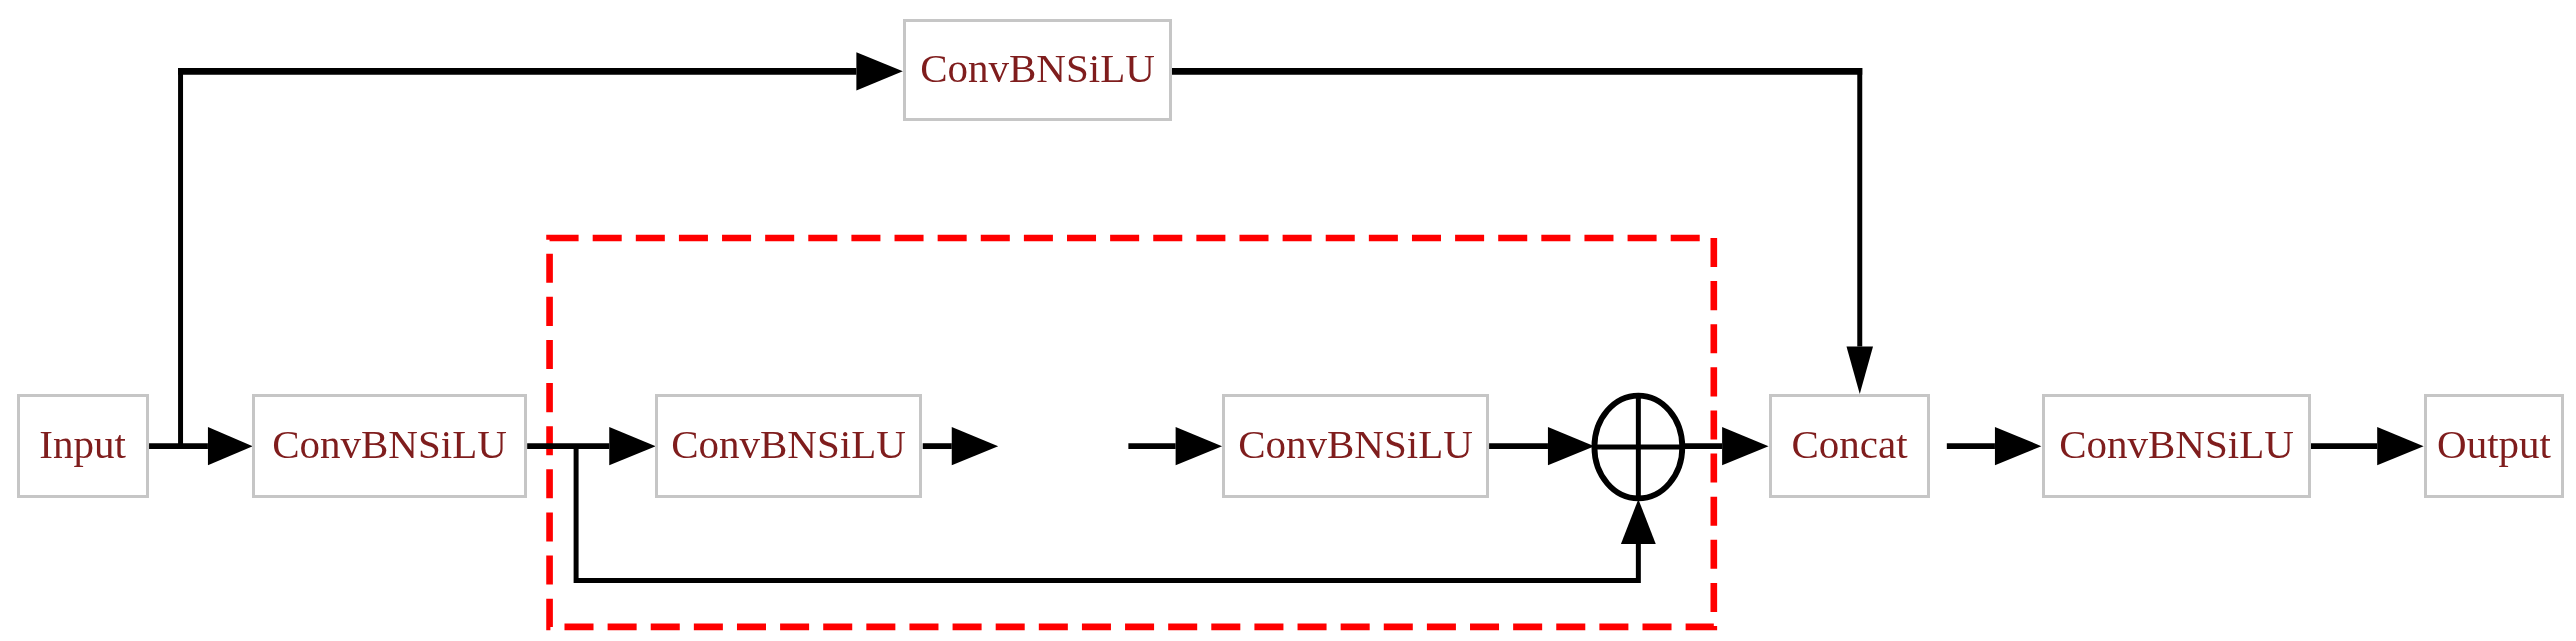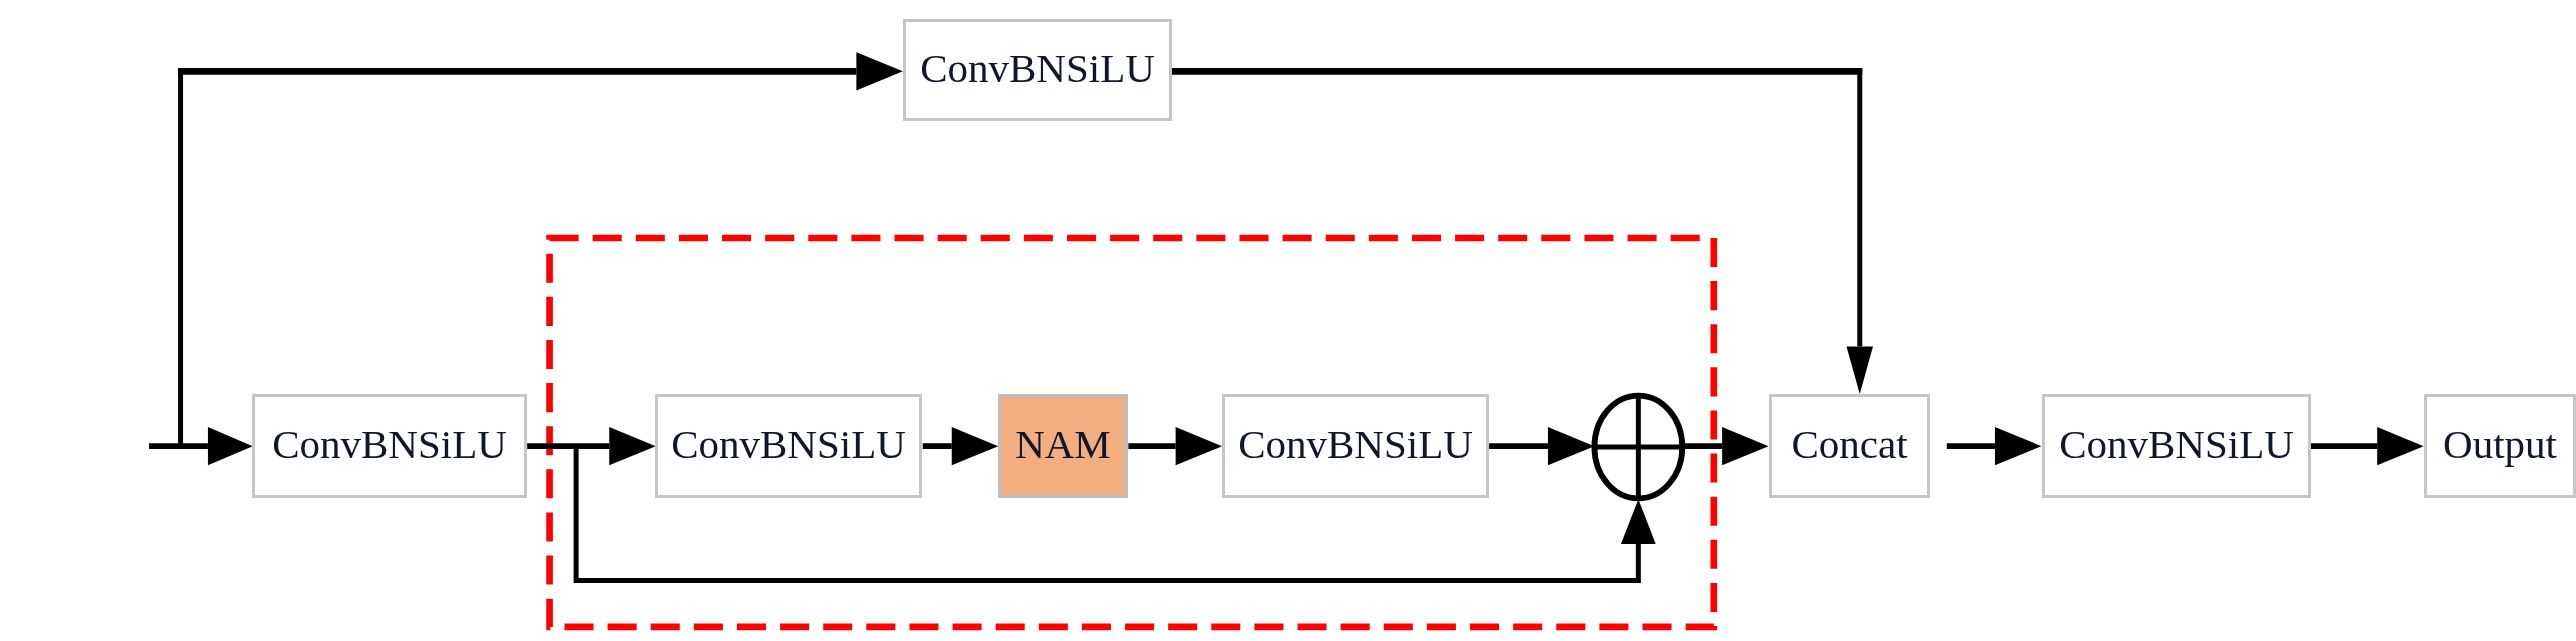--- a/index.html
+++ b/index.html
@@ -24,21 +24,21 @@
     position: absolute;
     box-sizing: border-box;
     background: #ffffff;
     border: 3.3px solid #c6c6c6;
     display: flex;
     align-items: center;
     justify-content: center;
   }
   .node-label {
     font-size: 41px;
-    color: #0f172a;
+    color: #7f1d1d;
     white-space: nowrap;
     line-height: 1;
     padding-bottom: 3.3px;
   }
   .node--nam {
     background: #f2ae81;
     border-color: #bdbdbd;
   }
   .group-label {
     position: absolute;
@@ -103,48 +103,48 @@
     <line class="edge-line" x1="2028" y1="538" x2="2076" y2="538" stroke-width="7"></line>
     <polygon class="edge-head" points="2076,515 2132,538 2076,561"></polygon>
 
     <line class="edge-line" x1="2347" y1="538" x2="2405" y2="538" stroke-width="7"></line>
     <polygon class="edge-head" points="2405,515 2461,538 2405,561"></polygon>
 
     <line class="edge-line" x1="2785" y1="538" x2="2866" y2="538" stroke-width="7"></line>
     <polygon class="edge-head" points="2866,515 2922,538 2866,561"></polygon>
   </svg>
 
+  <div class="node" style="left:16.6px; top:394px; width:132px; height:104px;">
+    <span class="node-label">Input</span>
+  </div>
 
   <div class="node" style="left:903px; top:19px; width:269px; height:102px;">
     <span class="node-label">ConvBNSiLU</span>
   </div>
 
   <div class="node" style="left:252px; top:394px; width:275px; height:104px;">
     <span class="node-label">ConvBNSiLU</span>
   </div>
 
   <div class="node" style="left:655px; top:394px; width:267px; height:104px;">
     <span class="node-label">ConvBNSiLU</span>
   </div>
 
-  <div class="node node--nam" style="left:998px; top:394px; width:130px; height:104px;">
-    <span class="node-label">NAM</span>
-  </div>
 
   <div class="node" style="left:1222px; top:394px; width:267px; height:104px;">
     <span class="node-label">ConvBNSiLU</span>
   </div>
 
   <div class="node" style="left:1769px; top:394px; width:161px; height:104px;">
     <span class="node-label">Concat</span>
   </div>
 
   <div class="node" style="left:2042px; top:394px; width:269px; height:104px;">
     <span class="node-label">ConvBNSiLU</span>
   </div>
 
-  <div class="node" style="left:2424px; top:394px; width:152px; height:104px;">
+  <div class="node" style="left:2424px; top:394px; width:140px; height:104px;">
     <span class="node-label">Output</span>
   </div>
 
 
 </div>
 
 
 </body></html>

